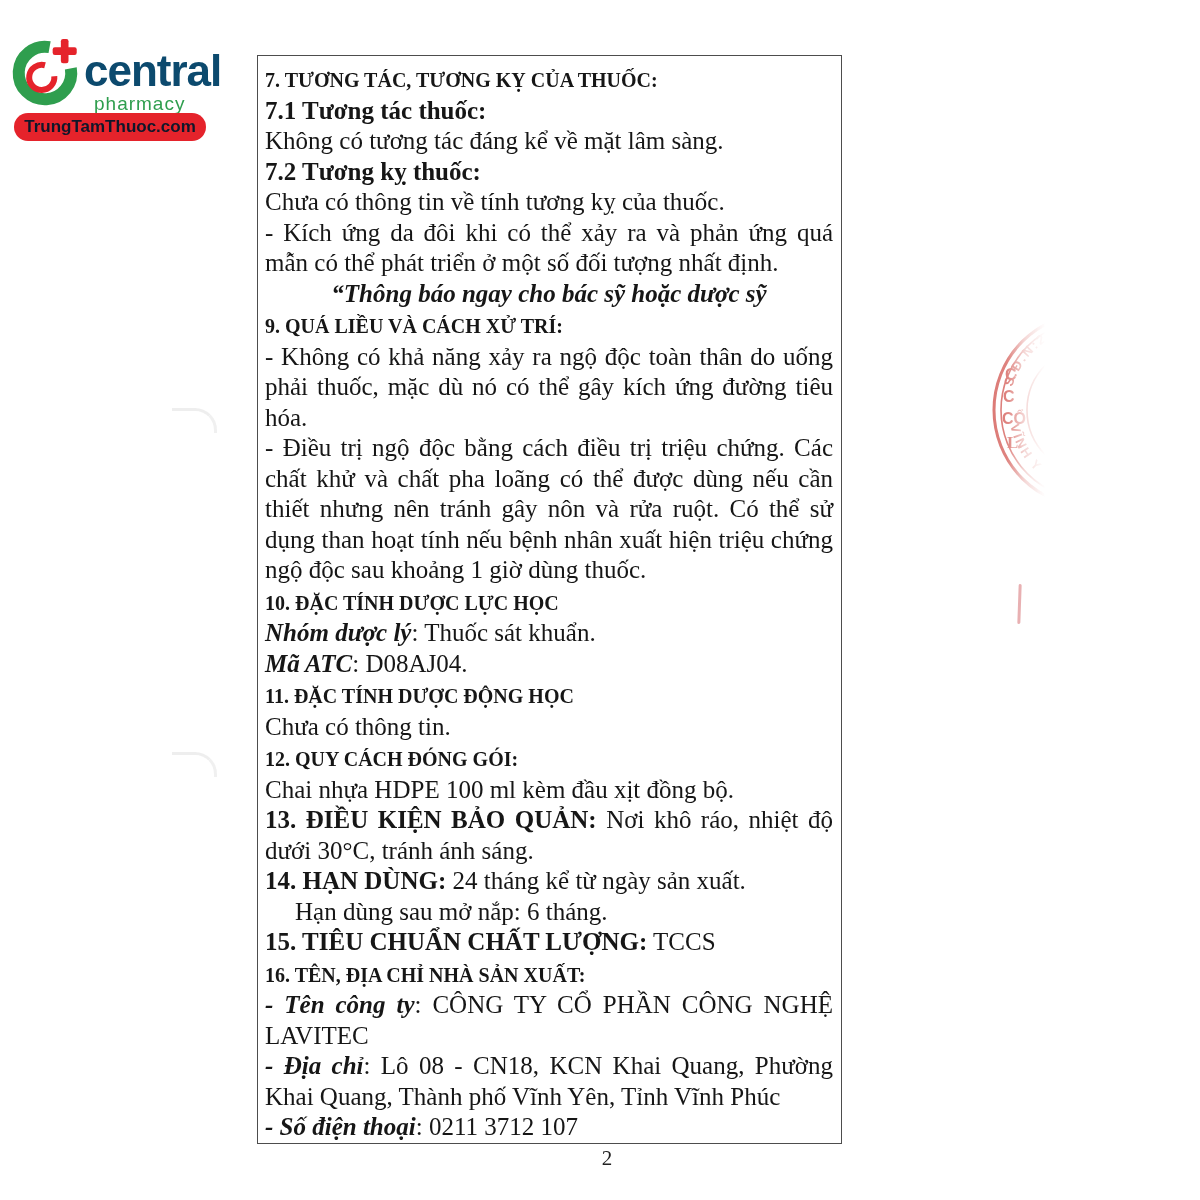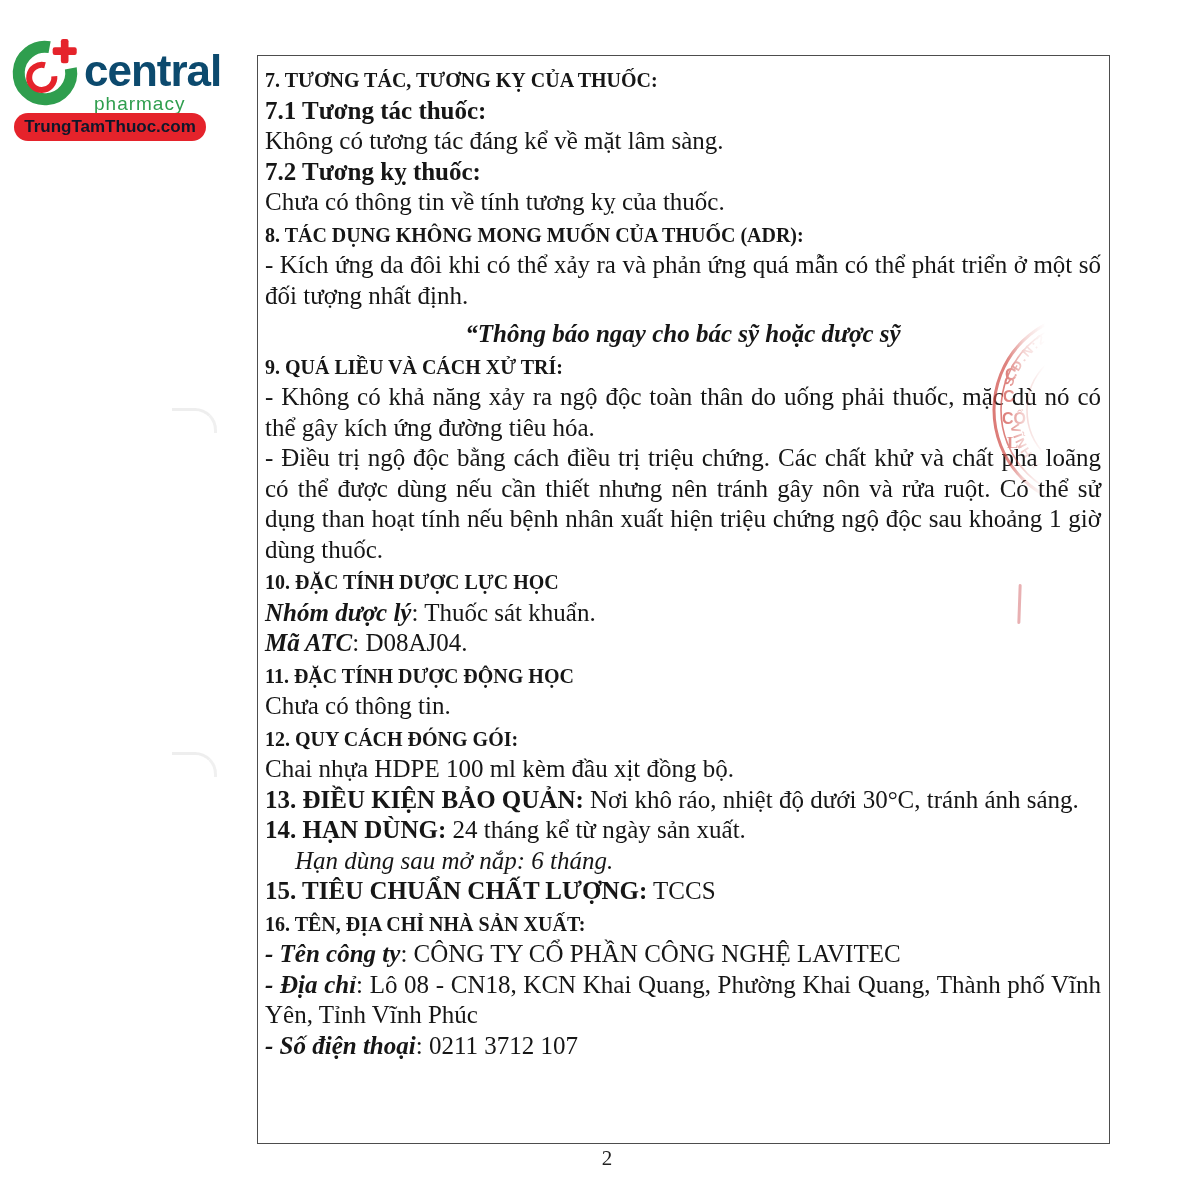--- a/index.html
+++ b/index.html
@@ -22,30 +22,30 @@
   }
   .logo-badge {
     position: absolute; left: 4px; top: 75px; width: 192px; height: 28px;
     background: #e5232b; border-radius: 14px;
     display: flex; align-items: center; justify-content: center;
     font-family: "Liberation Sans", "DejaVu Sans", sans-serif;
     font-size: 17px; font-weight: bold; color: #0f172a;
   }
   
   .doc-box {
-    position: absolute; left: 257px; top: 55px; width: 853px; height: 1089px;
+    position: absolute; left: 257px; top: 55px; width: 585px; height: 1089px;
     border: 1.6px solid #4d4d4d; box-sizing: border-box;
     padding: 7px 8px 1px 7px; background: #ffffff;
   }
   .blk { font-size: 25px; line-height: 30.5px; }
   .blk.h1 { font-weight: bold; font-size: 20px; margin-top: 2px; }
   .blk.h2 { font-weight: bold; }
   .blk.p  { text-align: justify; }
-  .blk.pi { padding-left: 30px; font-style: italic; }
-  .blk.quote { text-align: center; font-weight: bold; font-style: italic; margin-top: 8px; }
+  .blk.pi { padding-left: 30px; }
+  .blk.quote { text-align: center; font-weight: bold; font-style: italic; }
   .b { font-weight: bold; }
   .i { font-style: italic; }
   
   .stamp-wrap {
     position: absolute; left: 983px; top: 310px; width: 140px; height: 212px;
     overflow: hidden; opacity: 0.85;
     -webkit-mask-image: linear-gradient(to right, rgba(0,0,0,.9) 0px, rgba(0,0,0,.8) 24px, rgba(0,0,0,.25) 42px, transparent 62px);
     mask-image: linear-gradient(to right, rgba(0,0,0,.9) 0px, rgba(0,0,0,.8) 24px, rgba(0,0,0,.25) 42px, transparent 62px);
   }
   .stamp-tick {
@@ -86,21 +86,20 @@
 <div class="artifact a1"></div>
 <div class="artifact a2"></div>
 
 <div class="doc-box">
   <div>
       <div class="blk h1"><span class="b">7. TƯƠNG TÁC, TƯƠNG KỴ CỦA THUỐC:</span></div>
       <div class="blk h2"><span class="b">7.1 Tương tác thuốc:</span></div>
       <div class="blk p"><span>Không có tương tác đáng kể về mặt lâm sàng.</span></div>
       <div class="blk h2"><span class="b">7.2 Tương kỵ thuốc:</span></div>
       <div class="blk p"><span>Chưa có thông tin về tính tương kỵ của thuốc.</span></div>
-      <div class="blk h1"><span class="b">8. TÁC DỤNG KHÔNG MONG MUỐN CỦA THUỐC (ADR):</span></div>
       <div class="blk p"><span>- Kích ứng da đôi khi có thể xảy ra và phản ứng quá mẫn có thể phát triển ở một số đối tượng nhất định.</span></div>
       <div class="blk quote"><span class="b i">“Thông báo ngay cho bác sỹ hoặc dược sỹ</span></div>
       <div class="blk h1"><span class="b">9. QUÁ LIỀU VÀ CÁCH XỬ TRÍ:</span></div>
       <div class="blk p"><span>- Không có khả năng xảy ra ngộ độc toàn thân do uống phải thuốc, mặc dù nó có thể gây kích ứng đường tiêu hóa.</span></div>
       <div class="blk p"><span>- Điều trị ngộ độc bằng cách điều trị triệu chứng. Các chất khử và chất pha loãng có thể được dùng nếu cần thiết nhưng nên tránh gây nôn và rửa ruột. Có thể sử dụng than hoạt tính nếu bệnh nhân xuất hiện triệu chứng ngộ độc sau khoảng 1 giờ dùng thuốc.</span></div>
       <div class="blk h1"><span class="b">10. ĐẶC TÍNH DƯỢC LỰC HỌC</span></div>
       <div class="blk p"><span class="b i">Nhóm dược lý</span><span>: Thuốc sát khuẩn.</span></div>
       <div class="blk p"><span class="b i">Mã ATC</span><span>: D08AJ04.</span></div>
       <div class="blk h1"><span class="b">11. ĐẶC TÍNH DƯỢC ĐỘNG HỌC</span></div>
       <div class="blk p"><span>Chưa có thông tin.</span></div>

